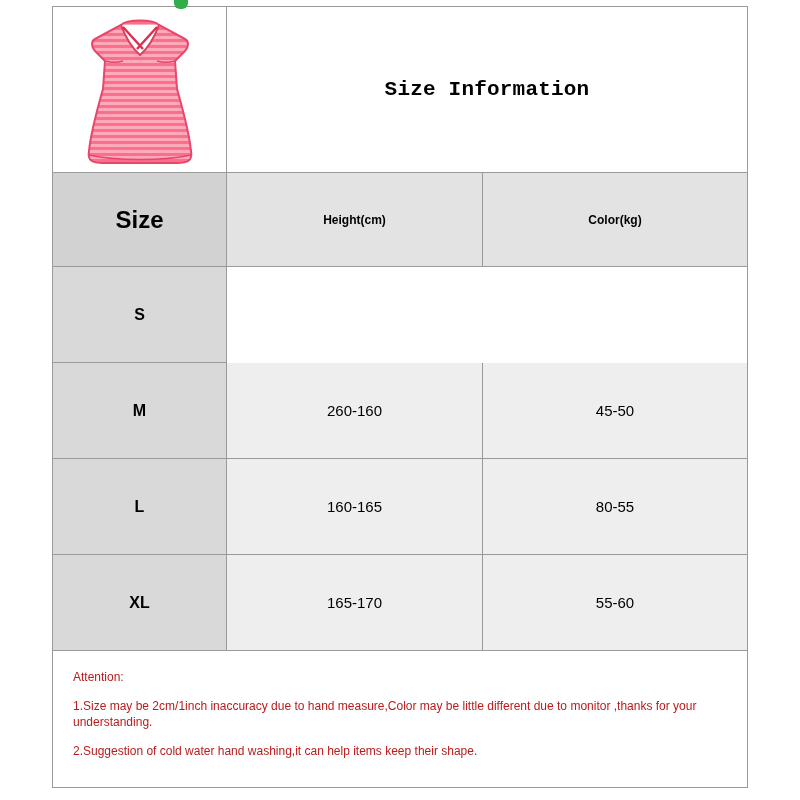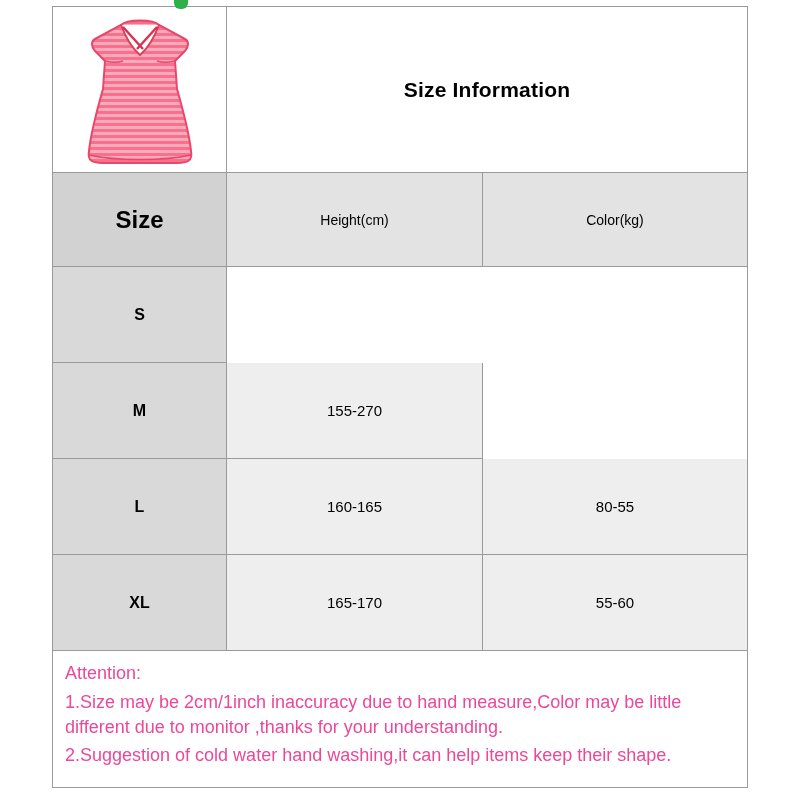--- a/index.html
+++ b/index.html
@@ -52,20 +52,21 @@
     overflow: hidden;
   }
   .title-cell {
     flex: 1 1 auto;
     border-bottom: 1px solid #9a9a9a;
     box-sizing: border-box;
     display: flex;
     align-items: center;
     justify-content: center;
     background: #ffffff;
+    font-family: Liberation Mono, monospace;
   }
   .title-text {
     font-size: 21px;
     font-weight: bold;
     letter-spacing: .2px;
   }
 
   
   .green-sliver {
     position: absolute;
@@ -125,36 +126,36 @@
   }
 
   .trow.head .c-size {
     background: #d2d2d2;
     font-size: 24px;
     font-weight: bold;
   }
   .trow.head .c-height,
   .trow.head .c-weight {
     background: #e3e3e3;
-    font-size: 14px;
-    font-weight: normal;
+    font-size: 12px;
+    font-weight: bold;
   }
 
   
   .attention {
     flex: 1 1 auto;
     padding: 6px 8px 0 8px;
     box-sizing: border-box;
     background: #ffffff;
   }
   .attention p {
-    margin: 4px;
-    font-size: 18px;
+    margin: 12px;
+    font-size: 12px;
     line-height: 1.38;
-    color: #ec4899;
+    color: #b91c1c;
   }
 </style>
 </head>
 <body>
 
 <div class="page">
   <div class="chart">
 
     <div class="header-row">
       <div class="img-cell">
@@ -200,21 +201,22 @@
       <div class="cell c-height">Height(cm)</div>
       <div class="cell c-weight">Color(kg)</div>
     </div>
 
     <div class="trow">
       <div class="cell c-size">S</div>
     </div>
 
     <div class="trow">
       <div class="cell c-size">M</div>
-      <div class="cell c-height">155-270</div>
+      <div class="cell c-height">260-160</div>
+      <div class="cell c-weight">45-50</div>
     </div>
 
     <div class="trow">
       <div class="cell c-size">L</div>
       <div class="cell c-height">160-165</div>
       <div class="cell c-weight">80-55</div>
     </div>
 
     <div class="trow">
       <div class="cell c-size">XL</div>

